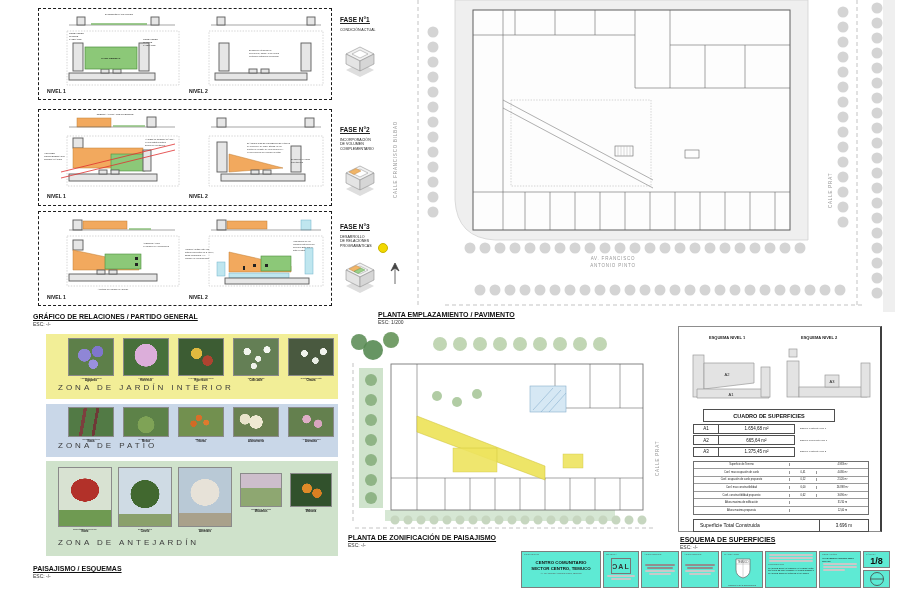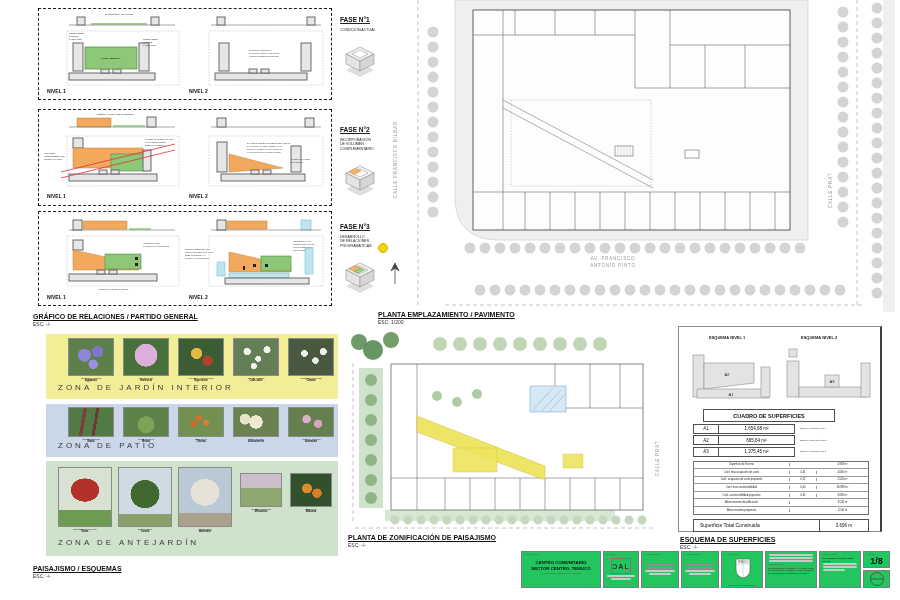--- a/index.html
+++ b/index.html
@@ -56,21 +56,21 @@
   .drow{display:flex;border-bottom:.5px solid #9a9a9a;height:6.6px;align-items:center}
   .drow:last-child{border-bottom:none}
   .dlabel{width:95px;font-size:2.6px;color:#222;text-align:center;border-right:.5px solid #9a9a9a}
   .dcoef{width:26px;font-size:2.6px;color:#222;text-align:center;border-right:.5px solid #9a9a9a}
   .dval{flex:1;font-size:2.6px;color:#222;text-align:center}
   .trow{display:flex;border:1px solid #4f4f4f;height:11px;margin-top:4px;align-items:stretch}
   .tlabel{flex:1;font-size:5px;color:#111;display:flex;align-items:center;padding-left:6px}
   .tval{width:48px;font-size:4.5px;color:#111;border-left:1px solid #4f4f4f;display:flex;align-items:center;justify-content:center}
   
   .tb{display:flex;gap:2px;position:absolute}
-  .tbcell{border:.8px solid #7d7d7d;background:#22c55e;position:relative;box-sizing:border-box}
+  .tbcell{border:.8px solid #7d7d7d;background:#5eead4;position:relative;box-sizing:border-box}
   .tbh{position:absolute;top:1px;left:2px;font-size:2.4px;color:#555;letter-spacing:.2px}
   .bar{height:1.6px;background:#c9c9c9;margin:1.4px 3px;border-radius:1px}
   .bar.d{background:#8f8f8f}
   .tb-proj1{font-size:4.4px;font-weight:bold;color:#111;text-align:center;margin-top:8px;line-height:1.3}
   .tb-sub{font-size:2px;color:#555;text-align:center;margin-top:1px}
   .dal{border:.8px solid #777;margin:6px 7px 1px;height:14px;display:flex;align-items:center;justify-content:center;font-size:7px;letter-spacing:1px;color:#333;font-weight:bold}
   .tb-line{font-size:2px;color:#444;text-align:center;white-space:nowrap}
   .cont-line{font-size:2px;color:#222;margin:.6px 2px;white-space:nowrap;overflow:hidden}
   .lam-num{font-size:9px;font-weight:bold;color:#111;text-align:center;margin-top:4px}
 </style>

